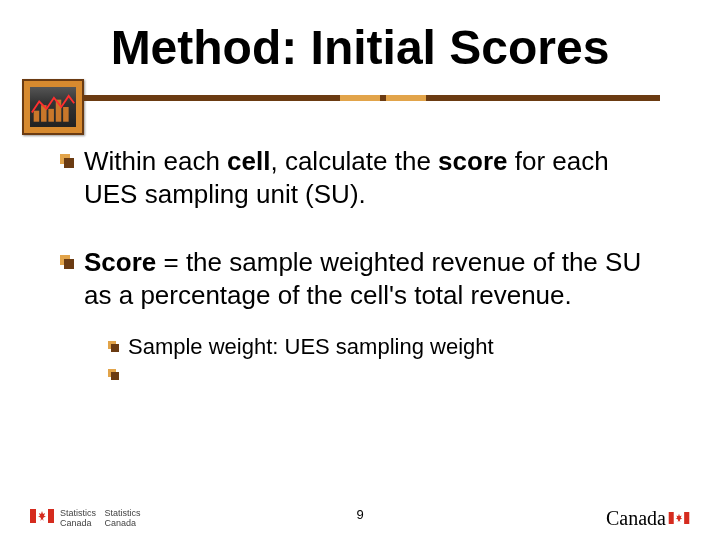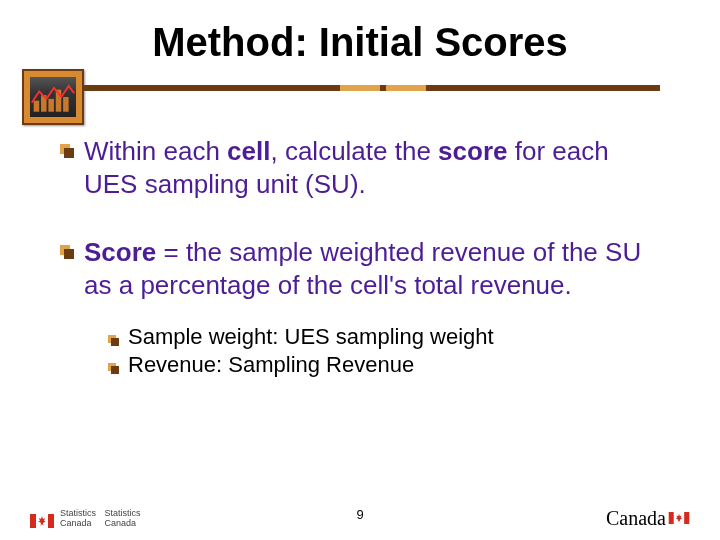--- a/index.html
+++ b/index.html
@@ -8,21 +8,21 @@
     height: 540px;
     background: #fff;
     font-family: Verdana, Arial, sans-serif;
     position: relative;
     overflow: hidden;
   }
   .title {
     text-align: center;
     font-family: Arial, sans-serif;
     font-weight: bold;
-    font-size: 40px;
+    font-size: 48px;
     color: #000;
     padding-top: 20px;
     padding-bottom: 10px;
   }
   .rule-row {
     position: relative;
     height: 30px;
     margin-bottom: 30px;
   }
   .icon-box {
@@ -69,29 +69,29 @@
     margin-top: 9px;
     margin-right: 10px;
     flex: 0 0 14px;
   }
   .bullet .bicon .sq1 { position:absolute; width:10px; height:10px; background:#e2a44a; }
   .bullet .bicon .sq2 { position:absolute; width:10px; height:10px; background:#6b3b12; left:4px; top:4px; }
   .bullet .bicon { position: relative; }
   .btext {
     font-size: 26px;
     line-height: 1.28;
-    color: #4c1d95;
+    color: #000000;
   }
   .sub-bullets {
     margin-left: 48px;
     margin-top: -12px;
   }
   .sub-bullet {
     display: flex;
-    align-items: center;
+    align-items: flex-start;
     margin-bottom: 2px;
   }
   .sub-bullet .bicon {
     width: 12px; height: 12px;
     margin-top: 7px;
     margin-right: 8px;
     flex: 0 0 12px;
     position: relative;
   }
   .sub-bullet .bicon .sq1 { position:absolute; width:8px; height:8px; background:#e2a44a; }
@@ -111,21 +111,21 @@
     left: 0; right: 0;
     bottom: 12px;
     text-align: center;
     font-size: 13px;
     color: #000;
   }
   .flag-left {
     position: absolute;
     left: 30px; bottom: 6px;
     display: flex;
-    align-items: flex-end;
+    align-items: flex-start;
   }
   .flag-right {
     position: absolute;
     right: 30px; bottom: 4px;
     display: flex;
     align-items: center;
     font-family: "Times New Roman", serif;
     font-size: 20px;
     color: #000;
   }
@@ -190,21 +190,20 @@
           <div class="sq1"></div>
           <div class="sq2"></div>
         </div>
       <div class="stext">Sample weight: UES sampling weight</div>
     </div>
     <div class="sub-bullet">
       <div class="bicon">
           <div class="sq1"></div>
           <div class="sq2"></div>
         </div>
-      <div class="stext">Revenue: Sampling Revenue</div>
     </div>
   </div>
 
 </div>
 
 <div class="footer">
   <div class="page-num">9</div>
 
   <div class="flag-left">
     <svg class="flag-svg" viewBox="0 0 24 14">

